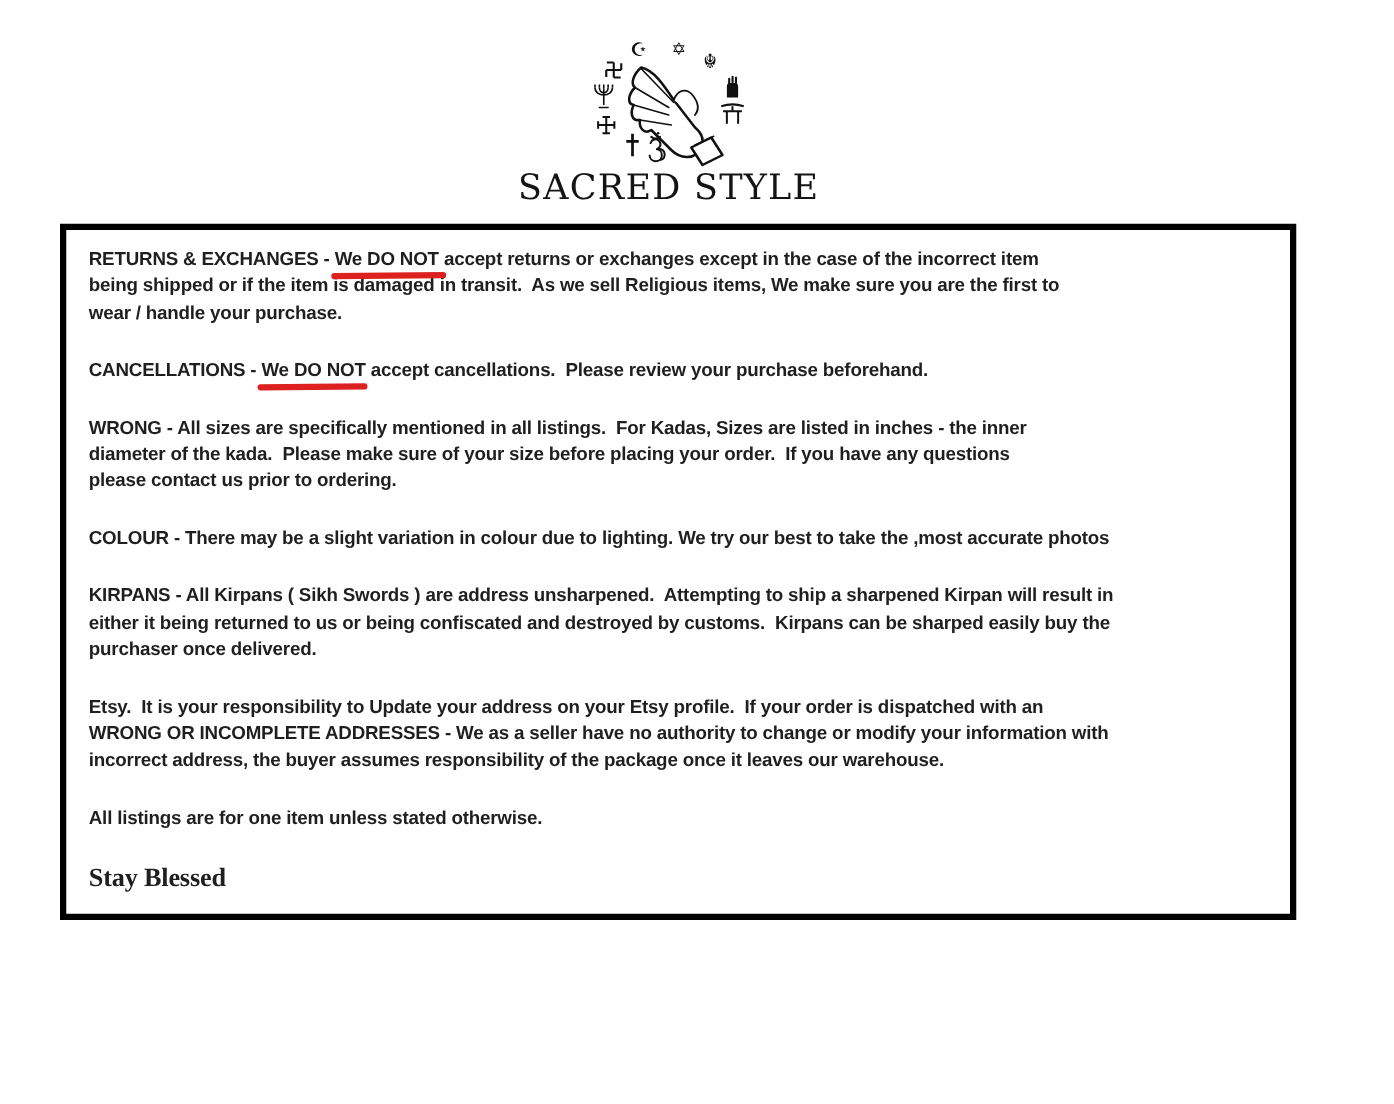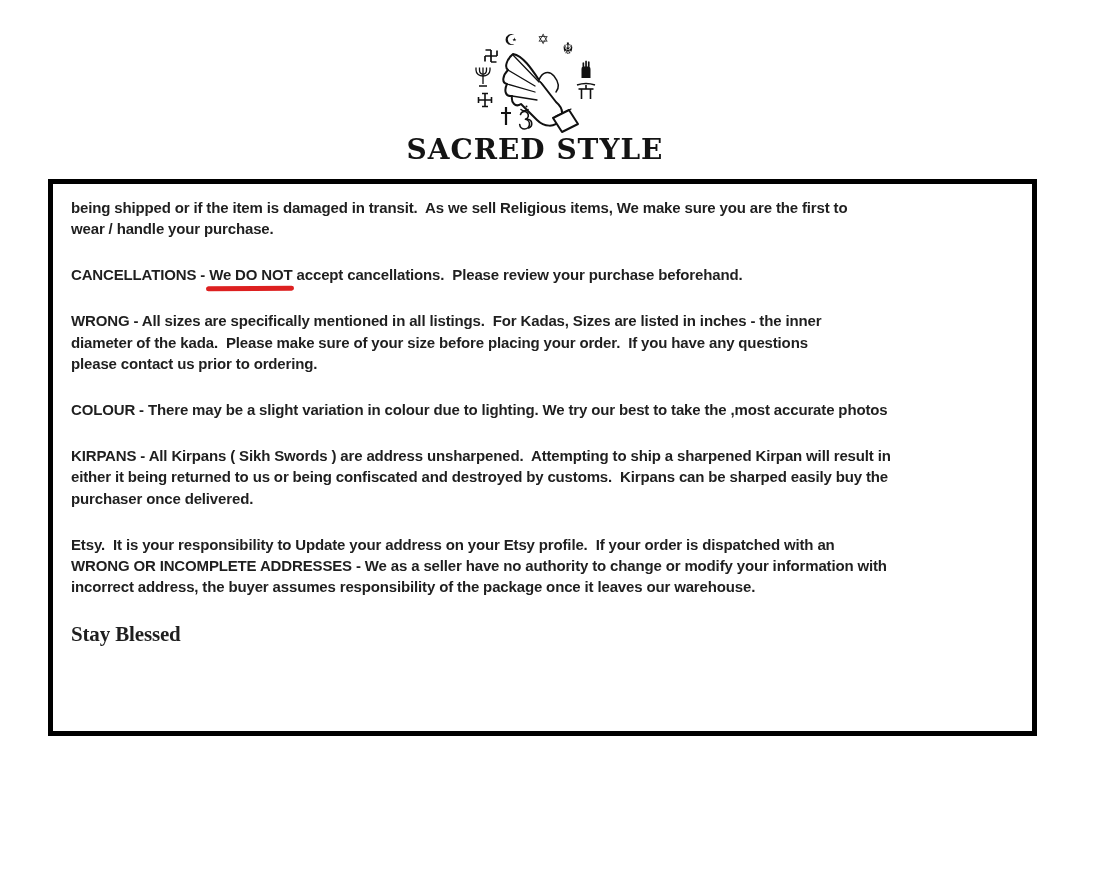--- a/index.html
+++ b/index.html
@@ -10,21 +10,20 @@
   }
 
   
   .logo-svg { position:absolute; left:465px; top:24px; width:160px; height:116px; }
   .brand {
     position:absolute; left:405px; top:133px; width:260px;
     text-align:center;
     font-family:"DejaVu Serif", "Liberation Serif", serif;
     font-size:28px; letter-spacing:1px; color:#141414;
     white-space:nowrap;
-    font-weight:bold;
   }
 
   
   .policy-box {
     position:absolute; left:48px; top:179px;
     width:989px; height:557px; box-sizing:border-box;
     border:5px solid #000;
     background:#fff;
     padding:13px 8px 0 18px;
     overflow:hidden;
@@ -95,20 +94,21 @@
       <path d="M116.5,65 V75 M125.5,65 V75"></path>
       <path d="M121,61 V65"></path>
     </g>
   </svg>
 
   <div class="brand">SACRED STYLE</div>
 
   <div class="policy-box">
 
     <div class="para">
+      <div class="pline"><span>RETURNS &amp; EXCHANGES - </span><span class="redline">We DO NOT </span><span>accept returns or exchanges except in the case of the incorrect item</span></div>
       <div class="pline">being shipped or if the item is damaged in transit.  As we sell Religious items, We make sure you are the first to</div>
       <div class="pline">wear / handle your purchase.</div>
     </div>
 
     <div class="para">
       <div class="pline"><span>CANCELLATIONS - </span><span class="redline">We DO NOT</span><span> accept cancellations.  Please review your purchase beforehand.</span></div>
     </div>
 
     <div class="para">
       <div class="pline">WRONG - All sizes are specifically mentioned in all listings.  For Kadas, Sizes are listed in inches - the inner</div>
@@ -125,19 +125,22 @@
       <div class="pline">either it being returned to us or being confiscated and destroyed by customs.  Kirpans can be sharped easily buy the</div>
       <div class="pline">purchaser once delivered.</div>
     </div>
 
     <div class="para">
       <div class="pline">Etsy.  It is your responsibility to Update your address on your Etsy profile.  If your order is dispatched with an</div>
       <div class="pline">WRONG OR INCOMPLETE ADDRESSES - We as a seller have no authority to change or modify your information with</div>
       <div class="pline">incorrect address, the buyer assumes responsibility of the package once it leaves our warehouse.</div>
     </div>
 
+    <div class="para">
+      <div class="pline">All listings are for one item unless stated otherwise.</div>
+    </div>
 
     <div class="para">
       <div class="pline signoff-line">Stay Blessed</div>
     </div>
 
   </div>
 </div>
 
 </body></html>

